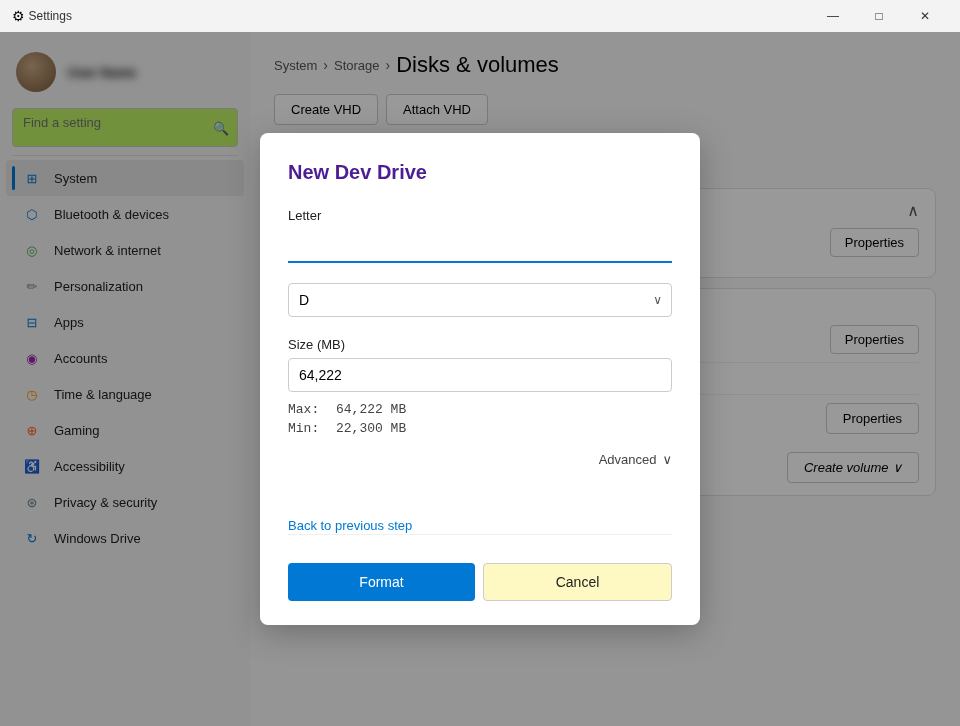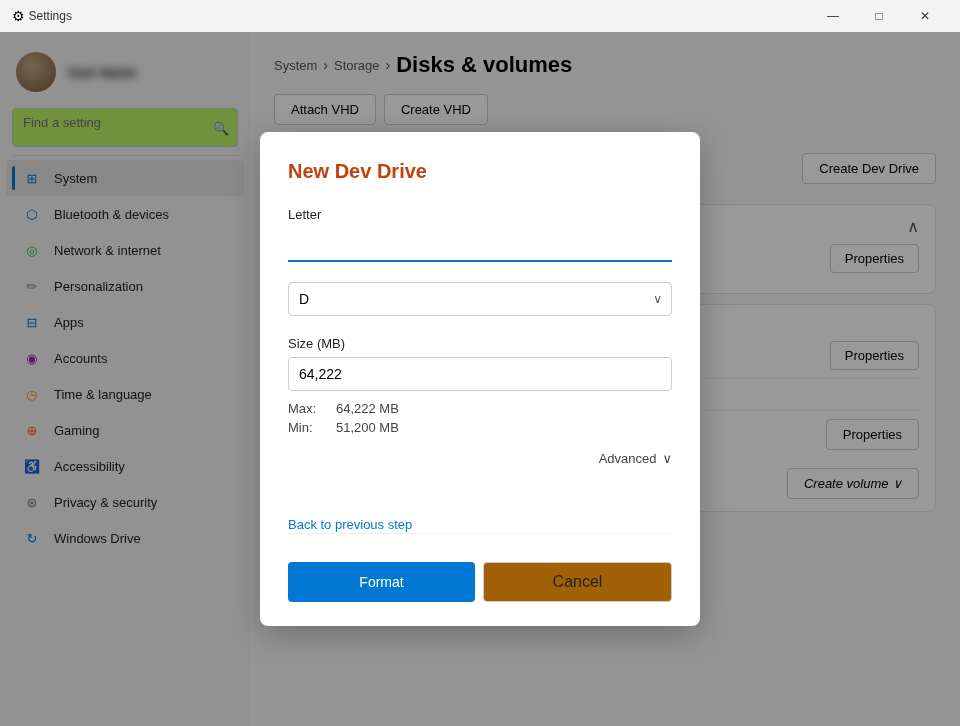--- a/index.html
+++ b/index.html
@@ -156,21 +156,21 @@
 
     .breadcrumb {
       font-size: 13px;
       color: #555;
       margin-bottom: 16px;
       display: flex;
       align-items: center;
       gap: 6px;
     }
     .breadcrumb-item { color: #555; }
-    .breadcrumb-item.active { font-size: 22px; font-weight: 700; color: #000; }
+    .breadcrumb-item.active { font-size: 22px; font-weight: 400; color: #000; }
     .breadcrumb-sep { color: #555; font-size: 14px; }
 
     .action-buttons {
       display: flex;
       gap: 8px;
       margin-bottom: 16px;
     }
     .btn-outline {
       padding: 7px 16px;
       border: 1px solid #ccc;
@@ -275,21 +275,21 @@
       background: white;
       border-radius: 8px;
       width: 440px;
       padding: 28px 28px 24px;
       box-shadow: 0 8px 32px rgba(0,0,0,0.25);
       position: relative;
     }
     .dialog-title {
       font-size: 20px;
       font-weight: 600;
-      color: #c2410c;
+      color: #4c1d95;
       margin-bottom: 24px;
     }
 
     .form-label {
       font-size: 13px;
       color: #222;
       margin-bottom: 6px;
       display: block;
       font-weight: 500;
     }
@@ -339,20 +339,21 @@
       margin-bottom: 10px;
     }
 
     .size-limits {
       display: grid;
       grid-template-columns: 40px 1fr;
       gap: 4px 8px;
       font-size: 13px;
       color: #444;
       margin-bottom: 16px;
+      font-family: Liberation Mono, monospace;
     }
     .size-key { font-weight: 500; }
 
     .advanced-row {
       display: flex;
       align-items: center;
       justify-content: flex-end;
       gap: 6px;
       margin-bottom: 49px;
       cursor: pointer;
@@ -381,25 +382,25 @@
       color: white;
       border: none;
       border-radius: 4px;
       font-size: 14px;
       cursor: pointer;
       font-weight: 500;
     }
     .btn-secondary {
       flex: 1;
       padding: 10px;
-      background: #a16207;
+      background: #fef9c3;
       color: #222;
       border: 1px solid #ccc;
       border-radius: 4px;
-      font-size: 16px;
+      font-size: 14px;
       cursor: pointer;
     }
 
     .divider {
       height: 1px;
       background: #e0e0e0;
       margin: 4px 12px;
     }
   </style>
 </head>
@@ -481,27 +482,26 @@
 <div class="main-content">
   <div class="breadcrumb">
     <span class="breadcrumb-item">System</span>
     <span class="breadcrumb-sep">›</span>
     <span class="breadcrumb-item">Storage</span>
     <span class="breadcrumb-sep">›</span>
     <span class="breadcrumb-item active">Disks &amp; volumes</span>
   </div>
 
   <div class="action-buttons">
+    <button class="btn-outline">Create VHD</button>
     <button class="btn-outline">Attach VHD</button>
-    <button class="btn-outline">Create VHD</button>
   </div>
 
   <div class="dev-drive-info">
     <span>ut Dev Drives.</span>
-    <button class="dev-drive-btn">Create Dev Drive</button>
   </div>
 
   <div class="disk-section">
     <div class="disk-header">
       <span class="disk-title">Disk 0</span>
       <button class="collapse-btn">∧</button>
     </div>
     <button class="properties-btn">Properties</button>
   </div>
 
@@ -549,21 +549,21 @@
       <span class="select-arrow">∨</span>
     </div>
 
     <label class="form-label">Size (MB)</label>
     <input class="form-size-input" type="text" value="64,222" style="">
 
     <div class="size-limits">
       <span class="size-key">Max:</span>
       <span>64,222 MB</span>
       <span class="size-key">Min:</span>
-      <span>51,200 MB</span>
+      <span>22,300 MB</span>
     </div>
 
     <div class="advanced-row">
       <span>Advanced</span>
       <span>∨</span>
     </div>
 
     <a class="back-link">Back to previous step</a>
 
     <div class="dialog-footer">

